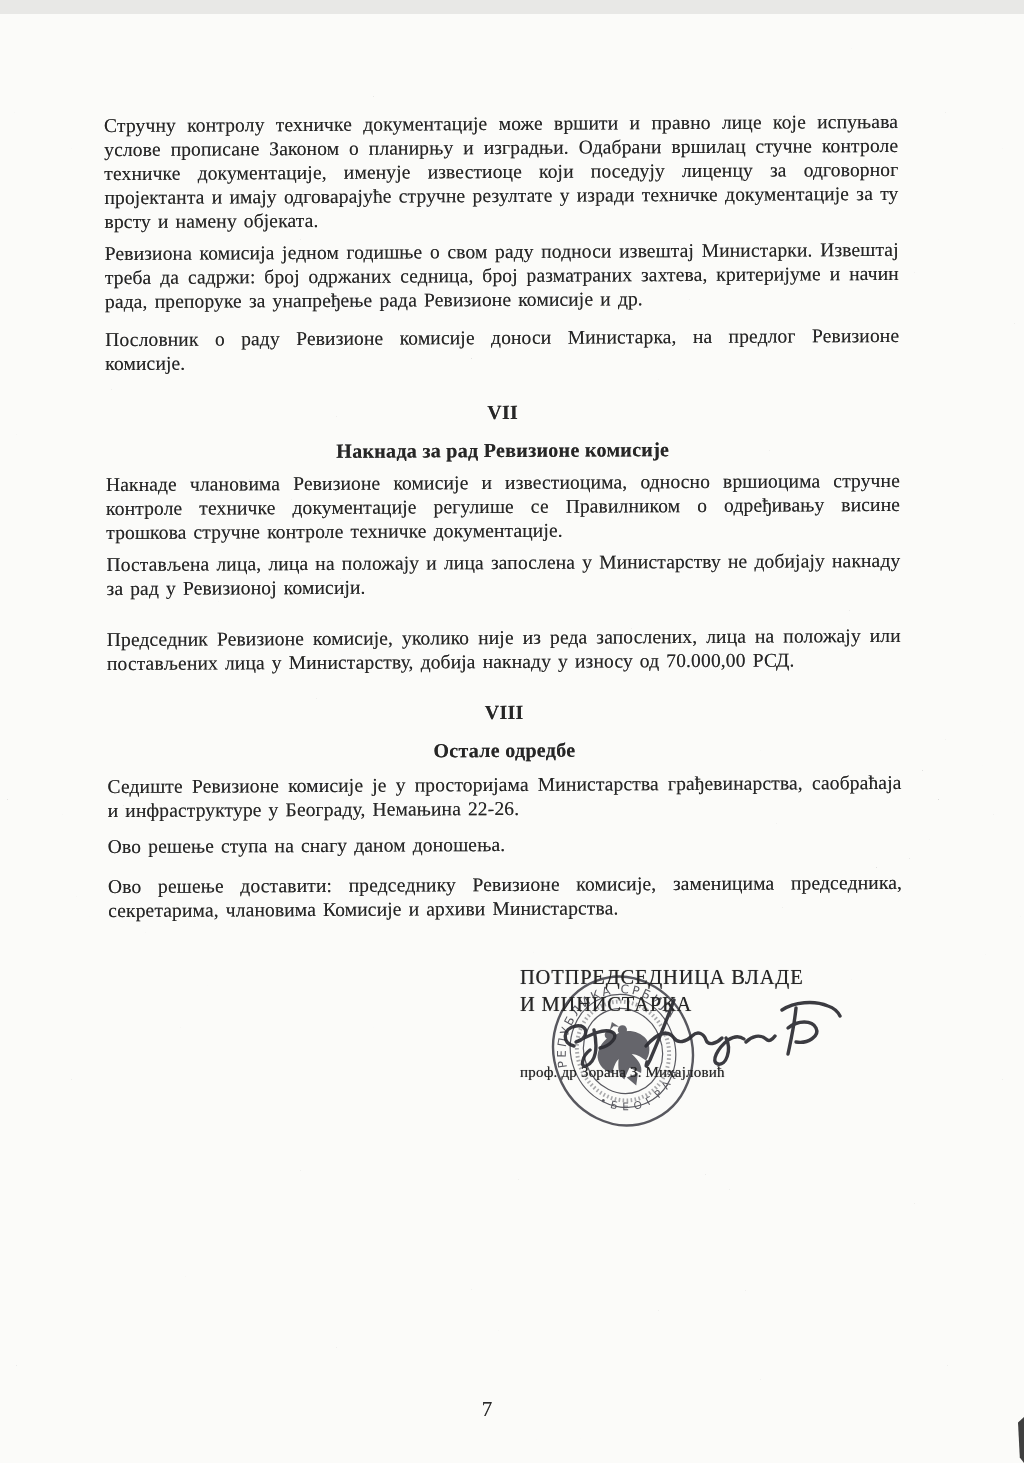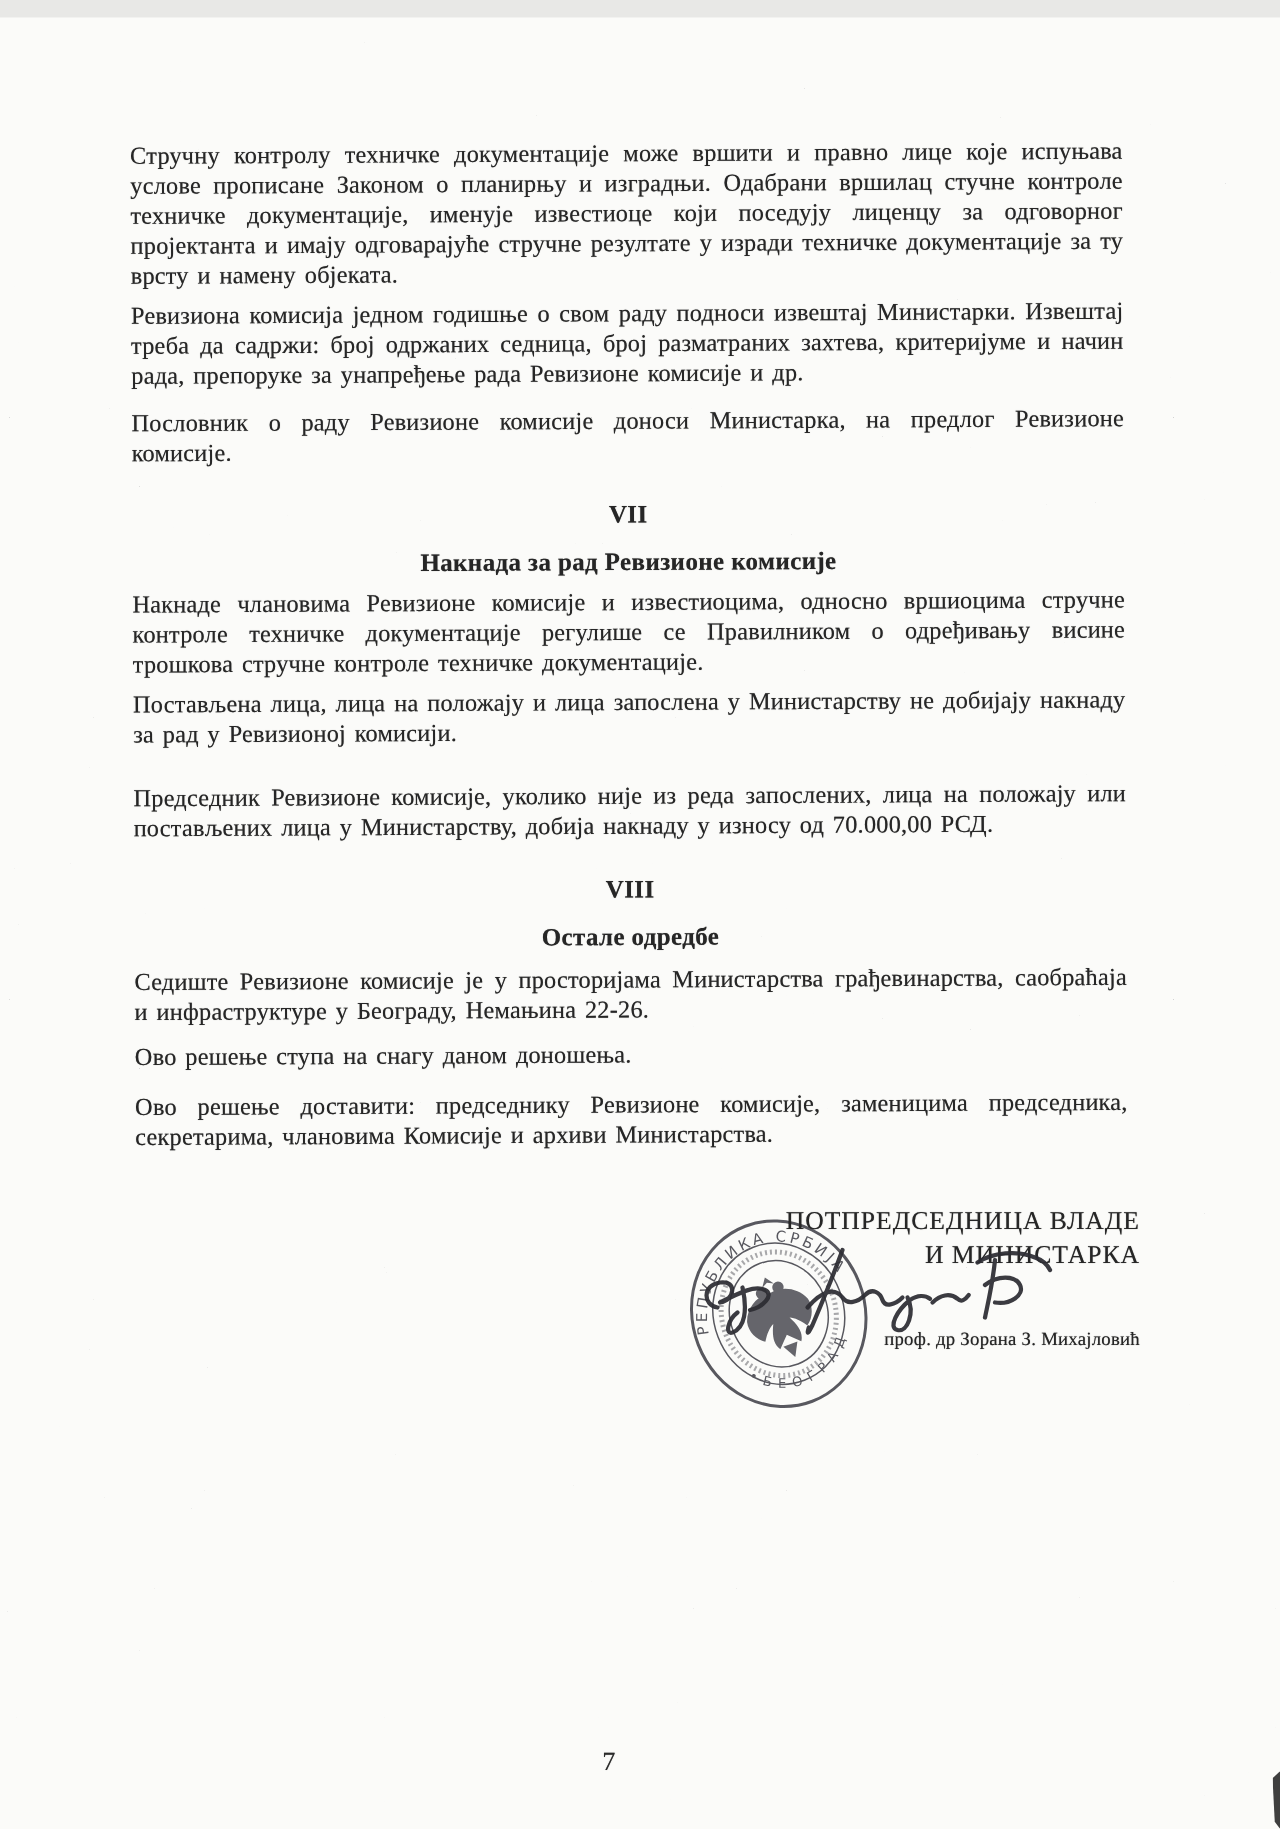--- a/index.html
+++ b/index.html
@@ -43,21 +43,21 @@
     font-weight:700;
     line-height:24px;
     letter-spacing:0.3px;
     text-shadow:0 0 0.6px rgba(20,20,20,0.6);
   }
   
   .sig-block{
     position:absolute;
     left:520px; top:950px;
     width:392px;
-    text-align:right;
+    text-align:left;
     z-index:3;
   }
   .sig-title{
     margin:0;
     font-size:20.5px;
     font-weight:400;
     line-height:27px;
     letter-spacing:0.8px;
     text-shadow:0 0 0.7px rgba(20,20,20,0.6);
   }

